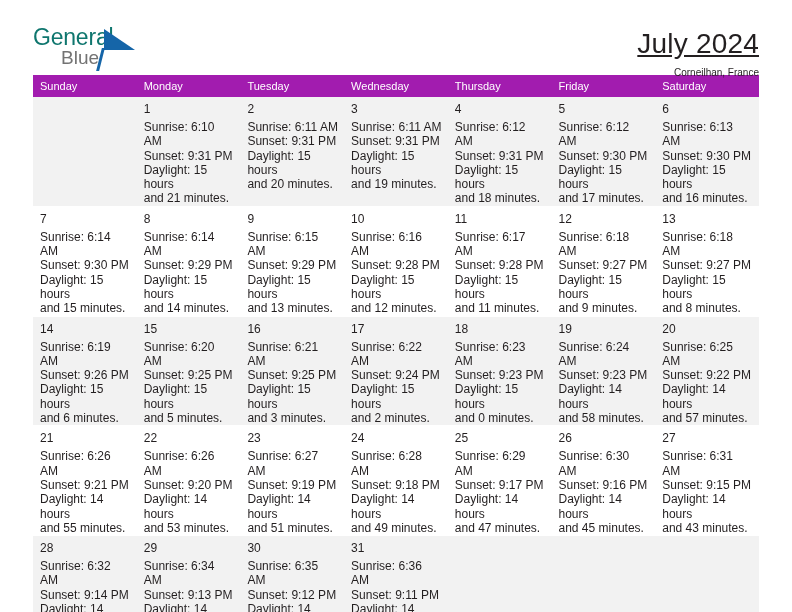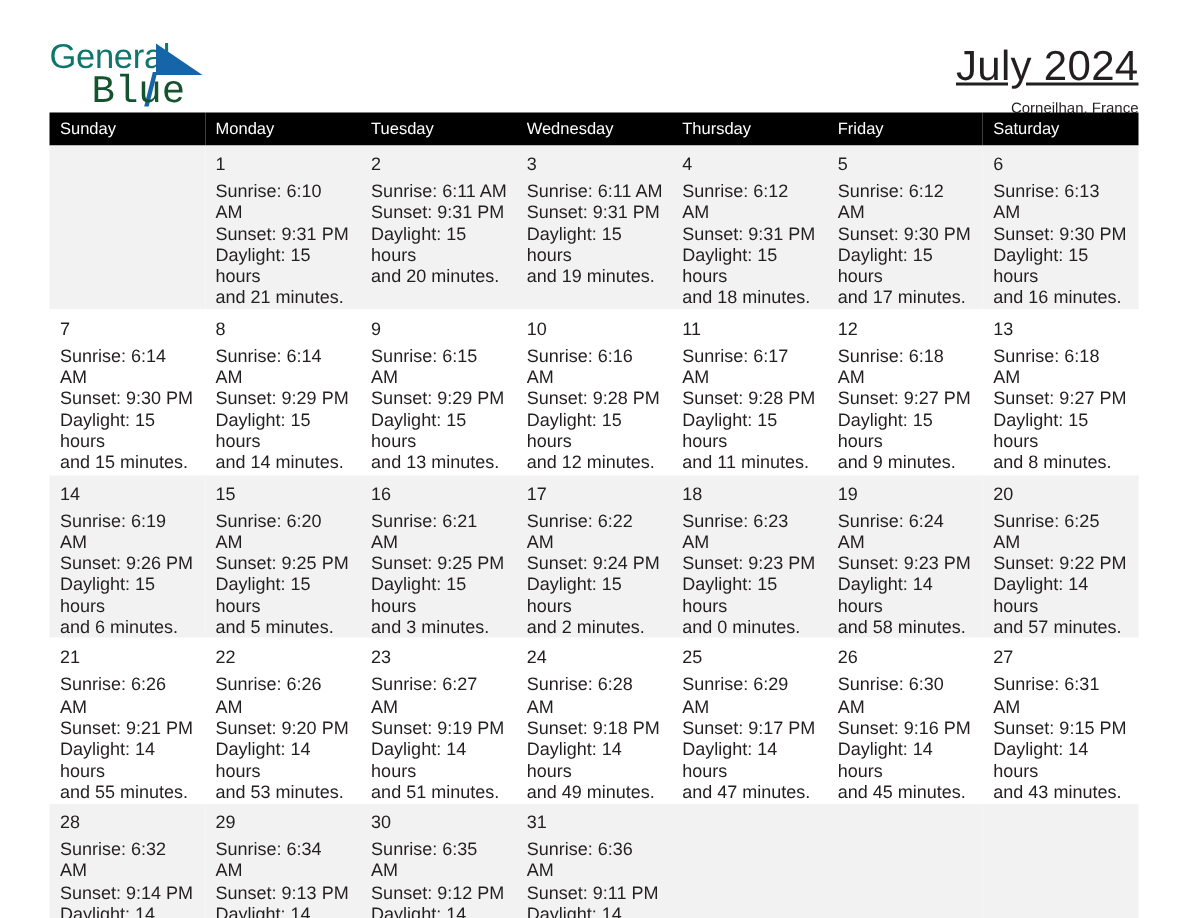--- a/index.html
+++ b/index.html
@@ -40,27 +40,26 @@
   .logo-general {
     font-size: 23px;
     color: #0f766e;
     letter-spacing: -0.2px;
     display: block;
     position: absolute;
     left: 0;
     top: 0;
   }
   .logo-blue {
-    font-size: 26px;
-    color: #14532d;
+    font-size: 19px;
+    color: #737373;
     display: block;
     position: absolute;
     left: 28px;
     top: 22px;
-    font-family: Liberation Mono, monospace;
   }
   .logo-triangle {
     position: absolute;
     left: 71px;
     top: 3px;
     width: 0;
     height: 0;
     border-left: 31px solid #1565a8;
     border-top: 21px solid transparent;
   }
@@ -94,21 +93,21 @@
   }
 
   
   .calendar {
     width: 726px;
     border-collapse: collapse;
     table-layout: fixed;
     margin-top: 3px;
   }
   .calendar th {
-    background: #000000;
+    background: #a21caf;
     color: #ffffff;
     font-size: 11px;
     font-weight: normal;
     text-align: left;
     padding: 5px 0 5px 7px;
     height: 11px;
     border: none;
   }
   .calendar td {
     vertical-align: top;

